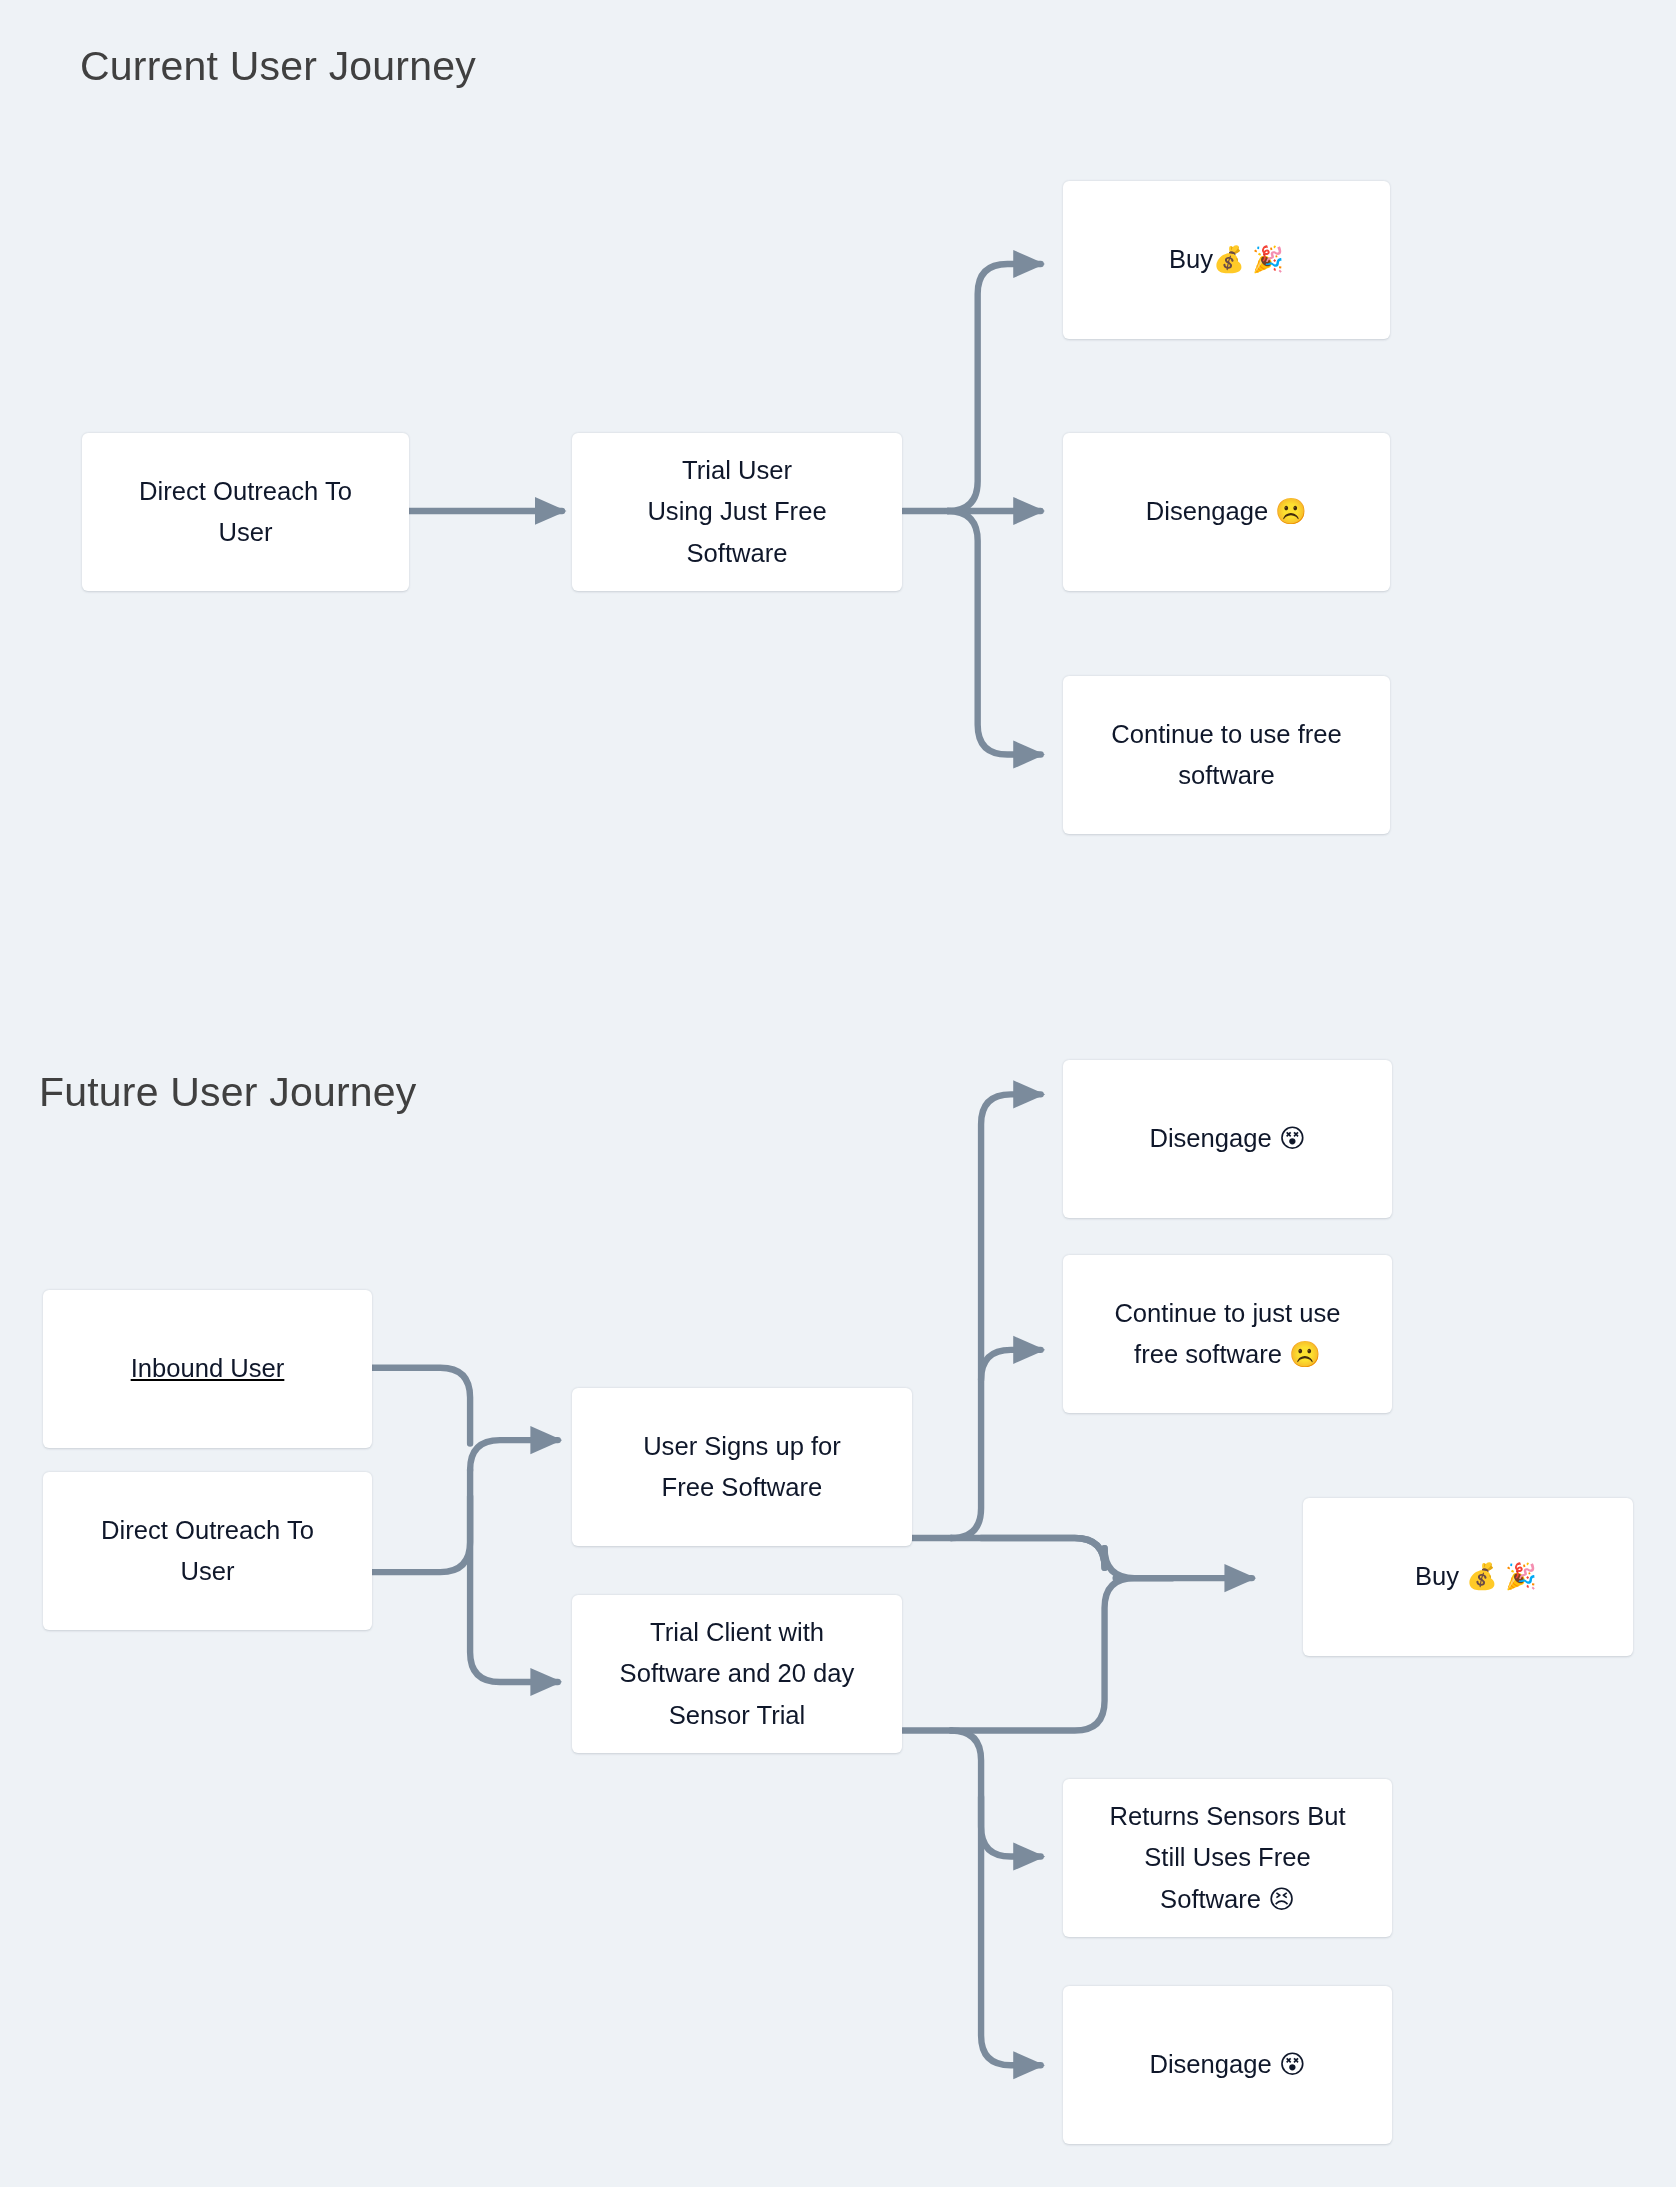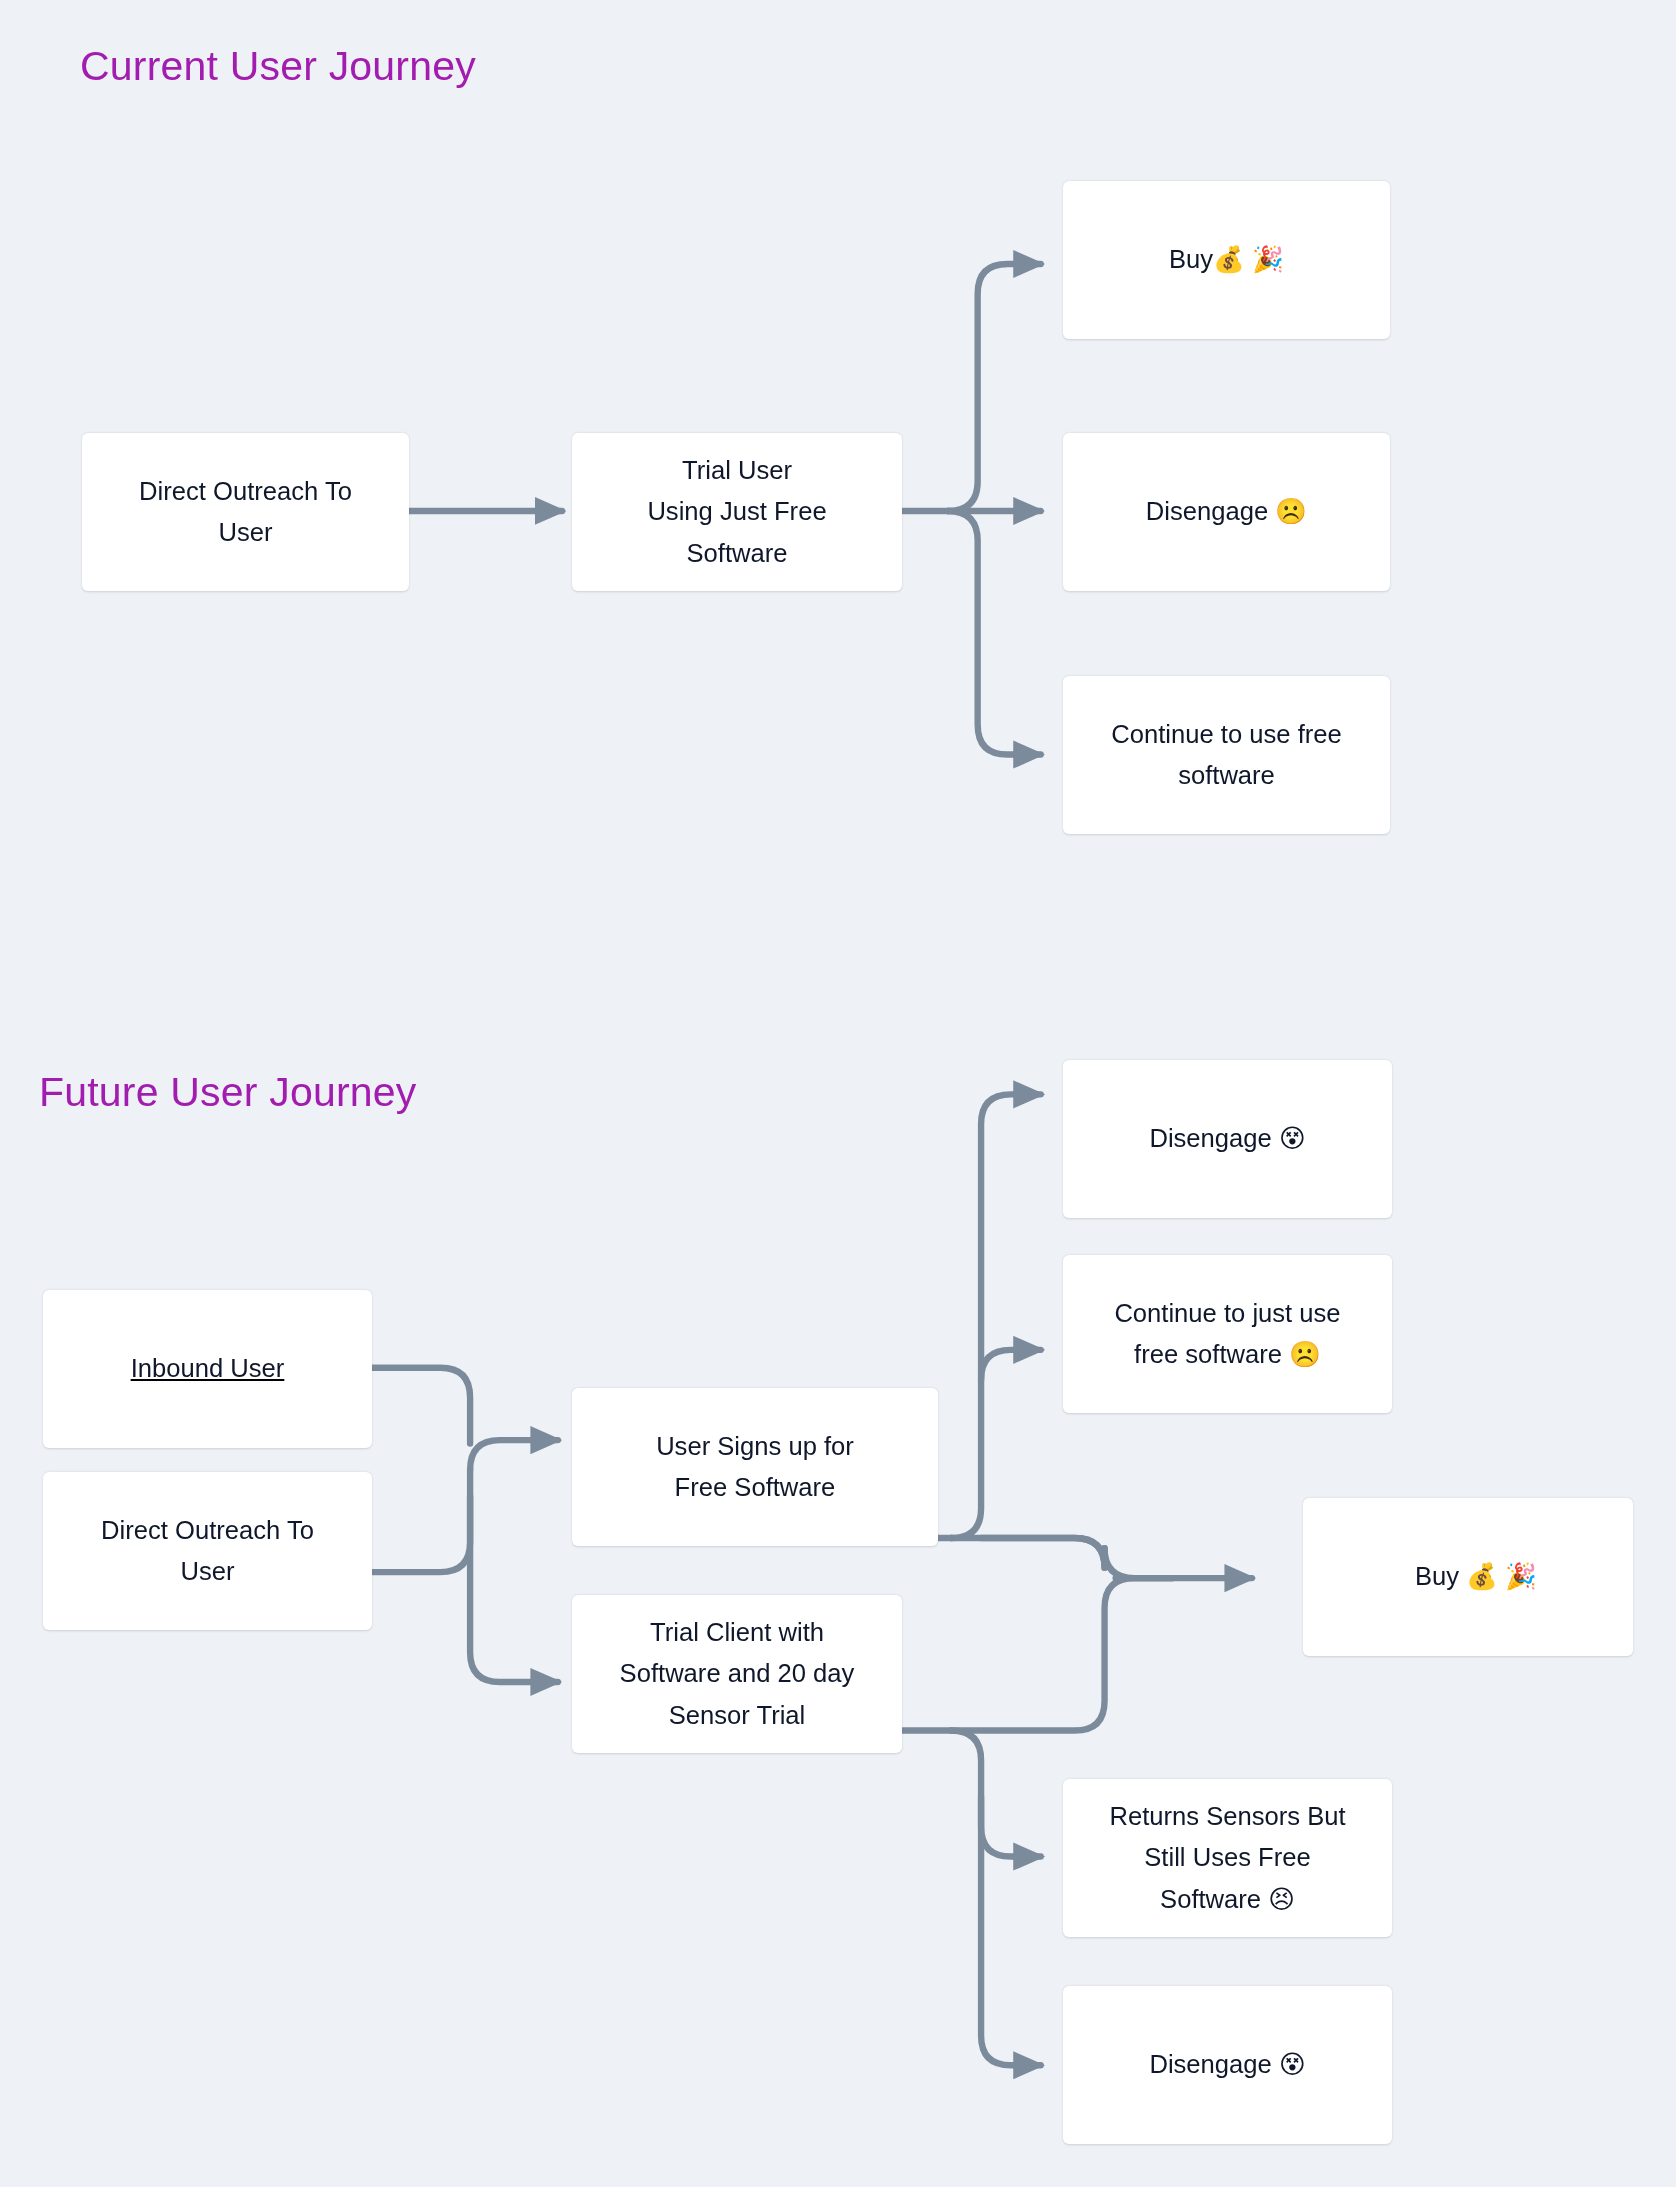--- a/index.html
+++ b/index.html
@@ -26,21 +26,21 @@
     position: absolute;
     left: 0;
     top: 0;
     width: 1676px;
     height: 2187px;
     pointer-events: none;
   }
 
   .section-title {
     position: absolute;
-    color: #a21caf;
+    color: #404040;
     font-size: 41px;
     font-weight: 400;
     letter-spacing: 0.2px;
     white-space: nowrap;
   }
 
   .node {
     position: absolute;
     background: #ffffff;
     border-radius: 6px;
@@ -147,21 +147,21 @@
 
   <div class="node" style="left:43px; top:1290px; width:329px; height:158px;text-decoration:underline;">
     <span class="node-label">Inbound User</span>
   </div>
 
   <div class="node" style="left:43px; top:1472px; width:329px; height:158px;">
     <span class="node-label">Direct Outreach To
 User</span>
   </div>
 
-  <div class="node" style="left:572px; top:1388px; width:366px; height:158px;">
+  <div class="node" style="left:572px; top:1388px; width:340px; height:158px;">
     <span class="node-label">User Signs up for
 Free Software</span>
   </div>
 
   <div class="node" style="left:572px; top:1595px; width:330px; height:158px;">
     <span class="node-label">Trial Client with
 Software and 20 day
 Sensor Trial</span>
   </div>
 

